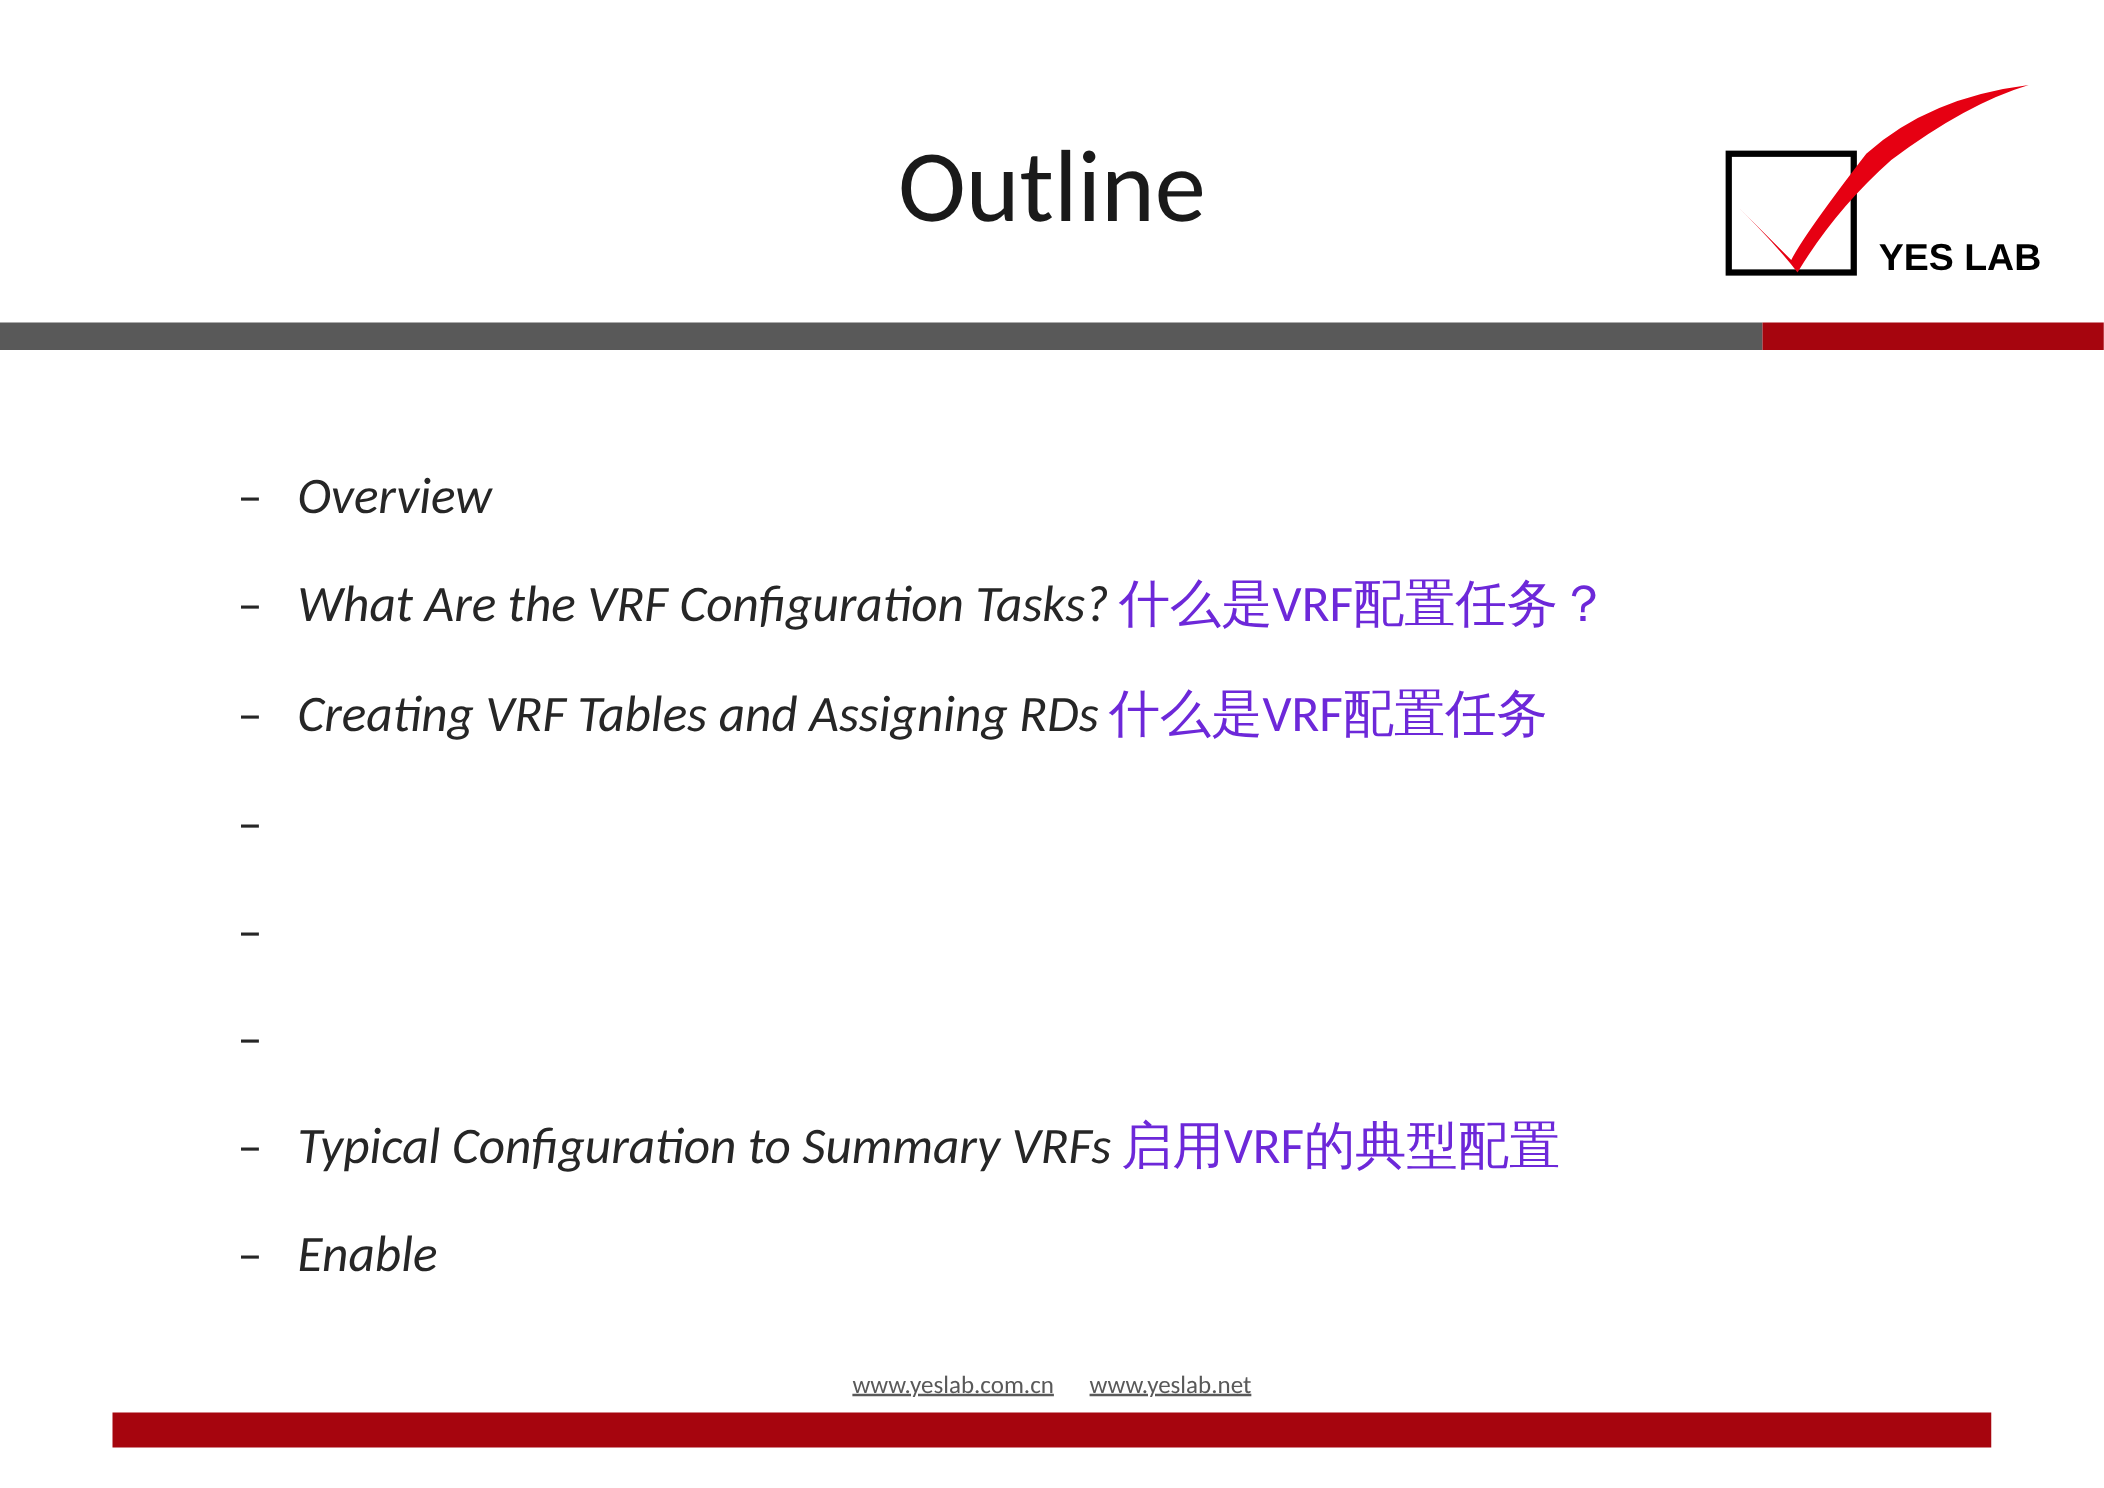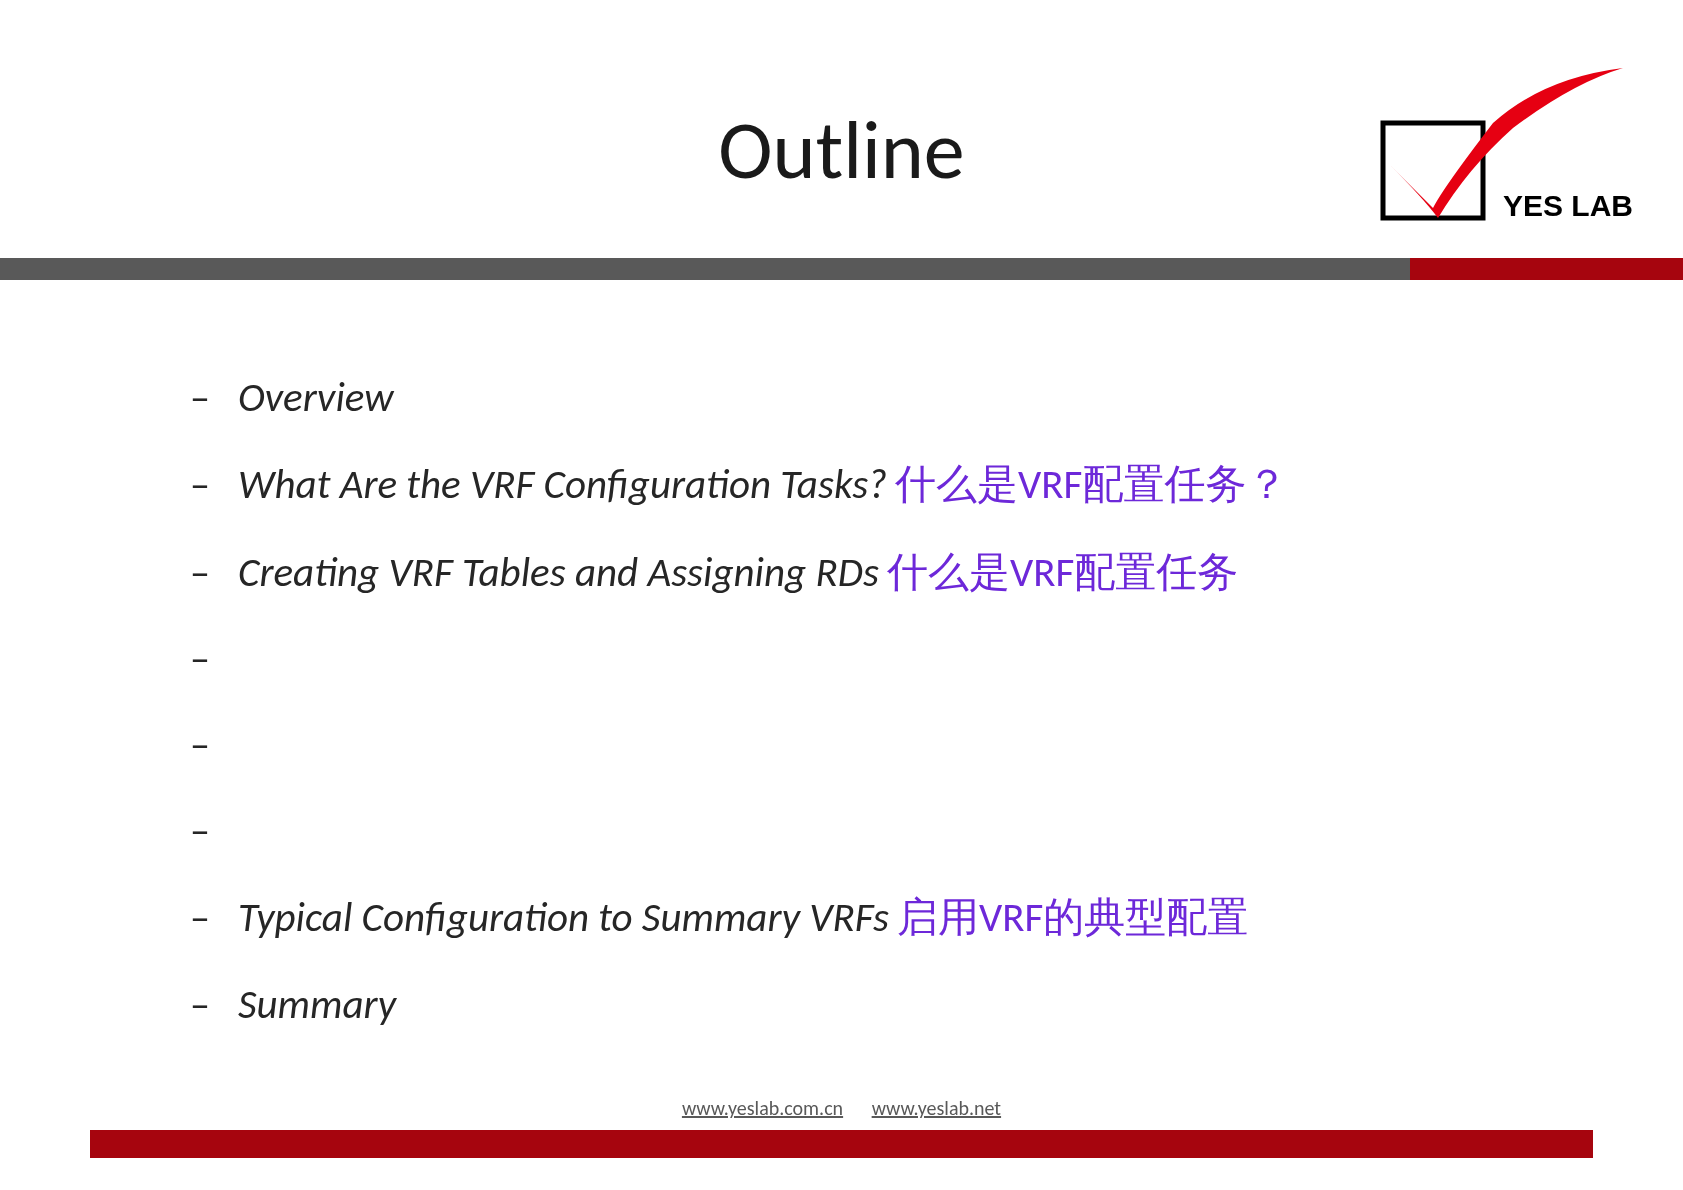--- a/index.html
+++ b/index.html
@@ -146,21 +146,21 @@
     </div>
     <div class="bullet-item">
       <span class="dash">–</span>
     </div>
     <div class="bullet-item">
       <span class="dash">–</span>
       <span><span class="en">Typical Configuration to Summary VRFs</span><span class="zh">启用VRF的典型配置</span></span>
     </div>
     <div class="bullet-item">
       <span class="dash">–</span>
-      <span><span class="en">Summary</span><span class="zh"></span></span>
+      <span><span class="en">Enable</span><span class="zh"></span></span>
     </div>
   </div>
 
   <div class="footer-links">
     <span>www.yeslab.com.cn</span>
     <span>www.yeslab.net</span>
   </div>
 
   <div class="footer-bar"></div>
 </div>

